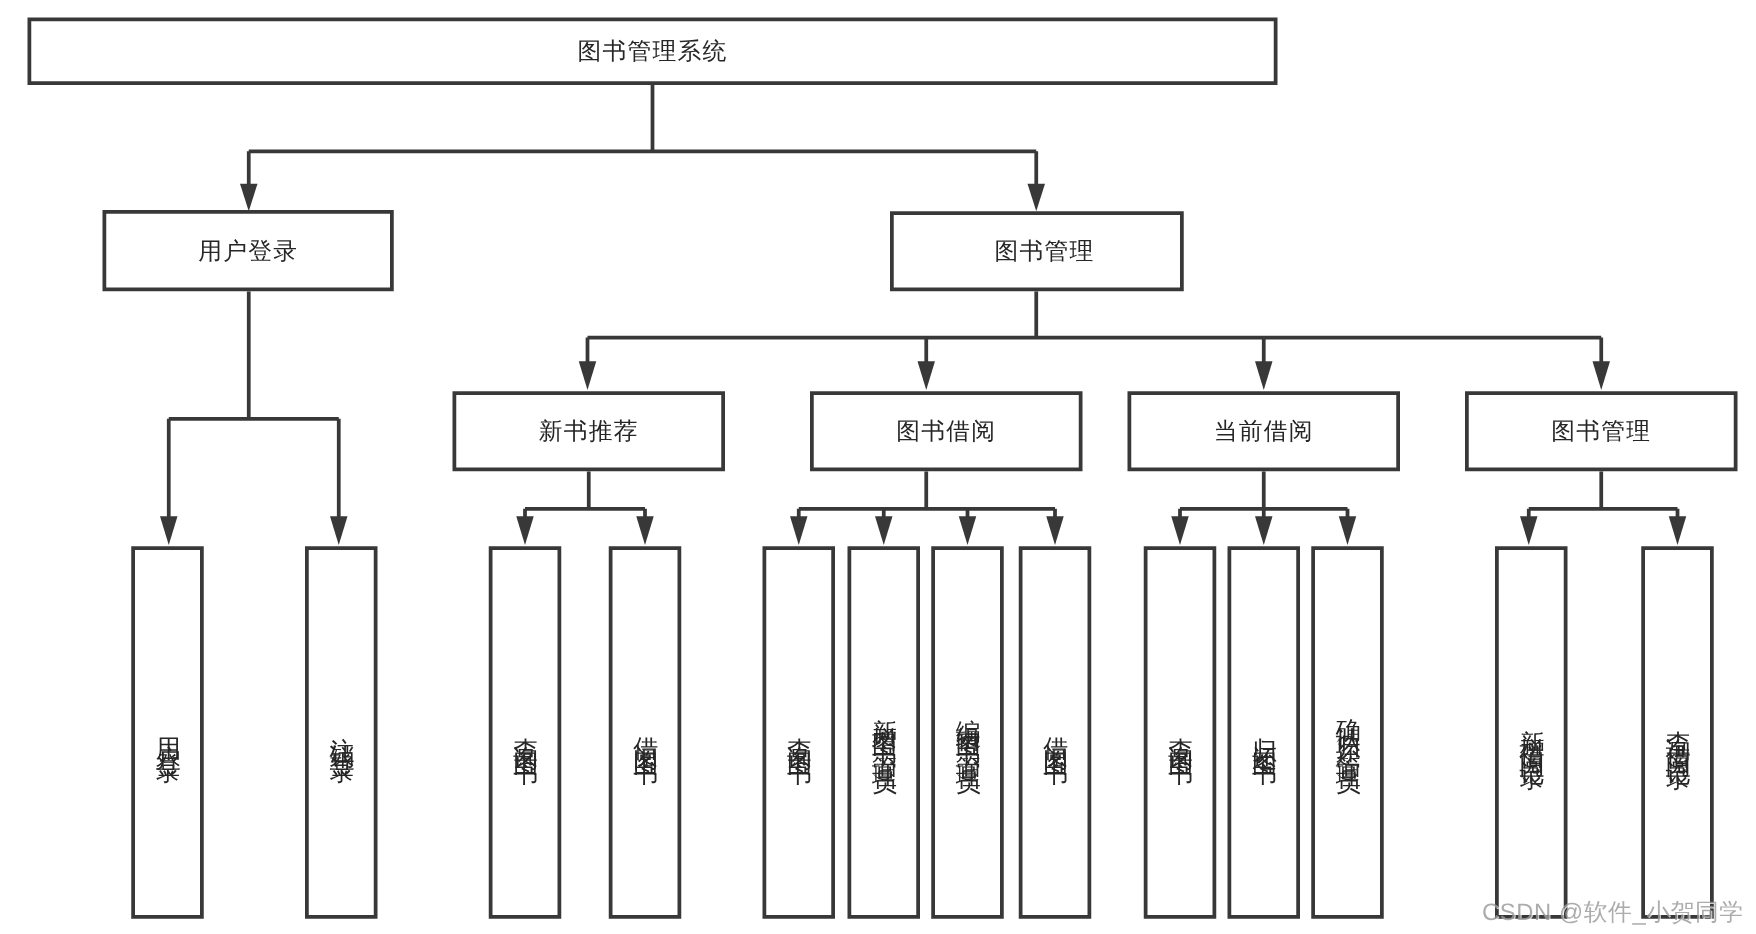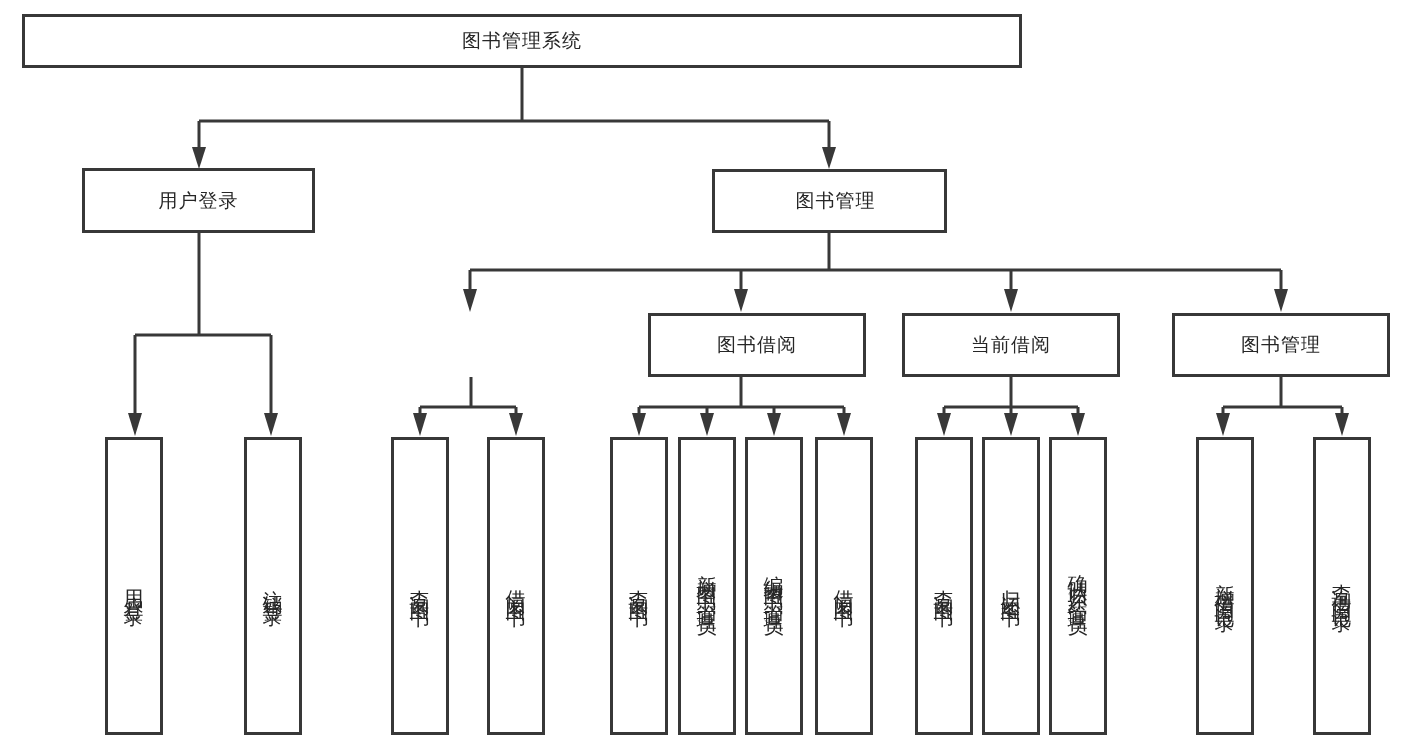--- a/index.html
+++ b/index.html
@@ -91,20 +91,23 @@
     <span>图书管理系统</span>
   </div>
 
   <div class="node hnode" style="left:82px; top:168px; width:233px; height:65px;">
     <span>用户登录</span>
   </div>
   <div class="node hnode" style="left:712px; top:169px; width:235px; height:64px;padding-left:12px;">
     <span>图书管理</span>
   </div>
 
+  <div class="node hnode" style="left:362px; top:313px; width:218px; height:64px;">
+    <span>新书推荐</span>
+  </div>
   <div class="node hnode" style="left:632px; top:313px; width:218px; height:64px;margin-left:16px;">
     <span>图书借阅</span>
   </div>
   <div class="node hnode" style="left:902px; top:313px; width:218px; height:64px;">
     <span>当前借阅</span>
   </div>
   <div class="node hnode" style="left:1172px; top:313px; width:218px; height:64px;">
     <span>图书管理</span>
   </div>
 
@@ -145,13 +148,14 @@
     <span>确认归还（管理员）</span>
   </div>
 
   <div class="node vnode" style="left:1196px; top:437px; width:58px; height:298px;">
     <span>新增借阅记录</span>
   </div>
   <div class="node vnode" style="left:1313px; top:437px; width:58px; height:298px;">
     <span>查询借阅记录</span>
   </div>
 
+  <div class="watermark">CSDN @软件_小贺同学</div>
 </div>
 
 </body></html>

